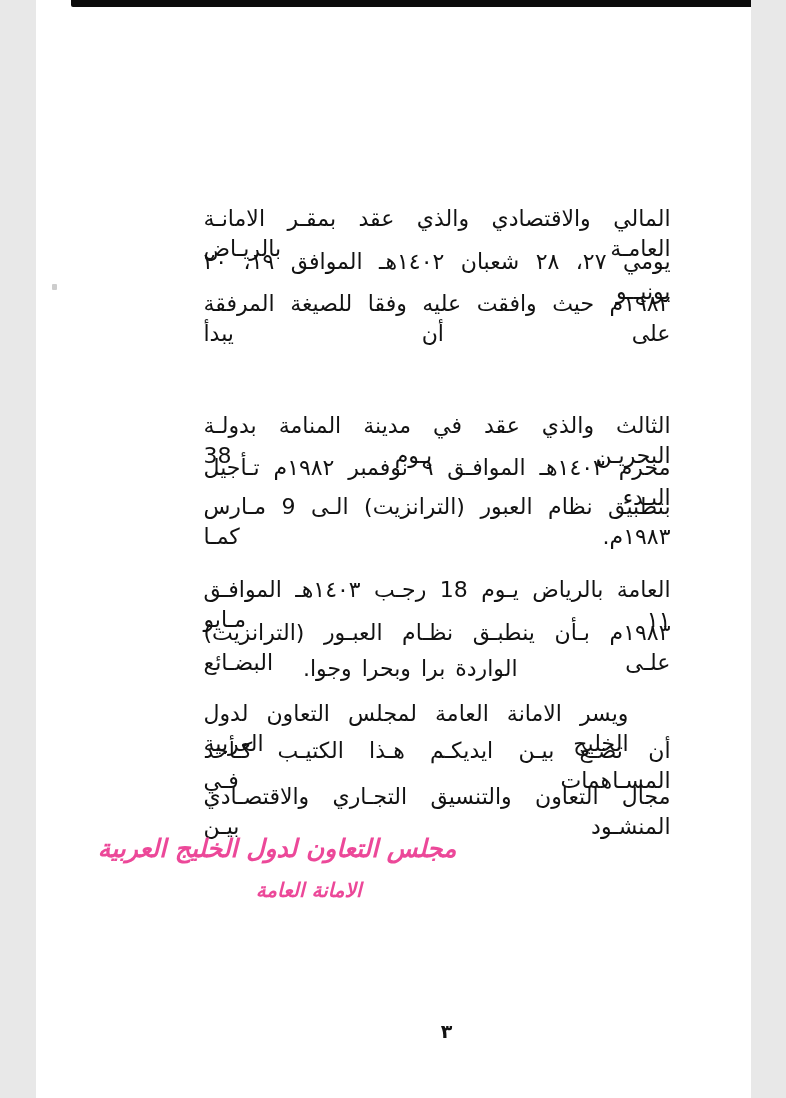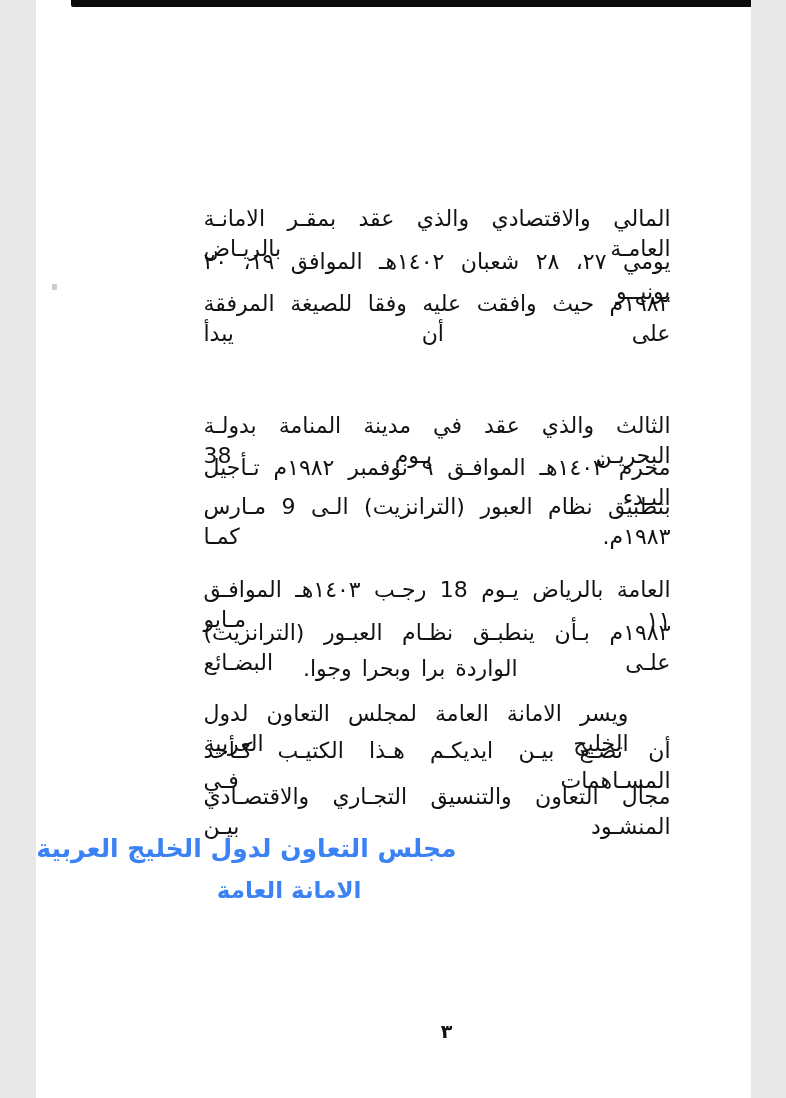--- a/index.html
+++ b/index.html
@@ -69,24 +69,25 @@
   .l12 { top: 654px; right: 233px; }
   .l13 { top: 699px; right: 122px; left: 168px; }
   .l14 { top: 736px; right: 80px;  left: 168px; }
   .l15 { top: 782px; right: 80px;  left: 168px; }
   .l16 { top: 815px; right: 80px;  }
   
   .sig {
     position: absolute;
     font-weight: bold;
     white-space: nowrap;
-    color: #3b82f6;
+    color: #ec4899;
+    font-style: italic;
   }
   .sig1 { top: 833px; right: 294px; font-size: 25px; line-height: 32px; }
-  .sig2 { top: 875px; right: 389px; font-size: 23px; line-height: 30px; margin-left: 8px; }
+  .sig2 { top: 875px; right: 389px; font-size: 20px; line-height: 30px; margin-left: 8px; }
   
   .pagenum {
     position: absolute;
     top: 1020px;
     left: 399px;
     width: 24px;
     text-align: center;
     font-size: 19px;
     font-weight: bold;
     color: #121212;

